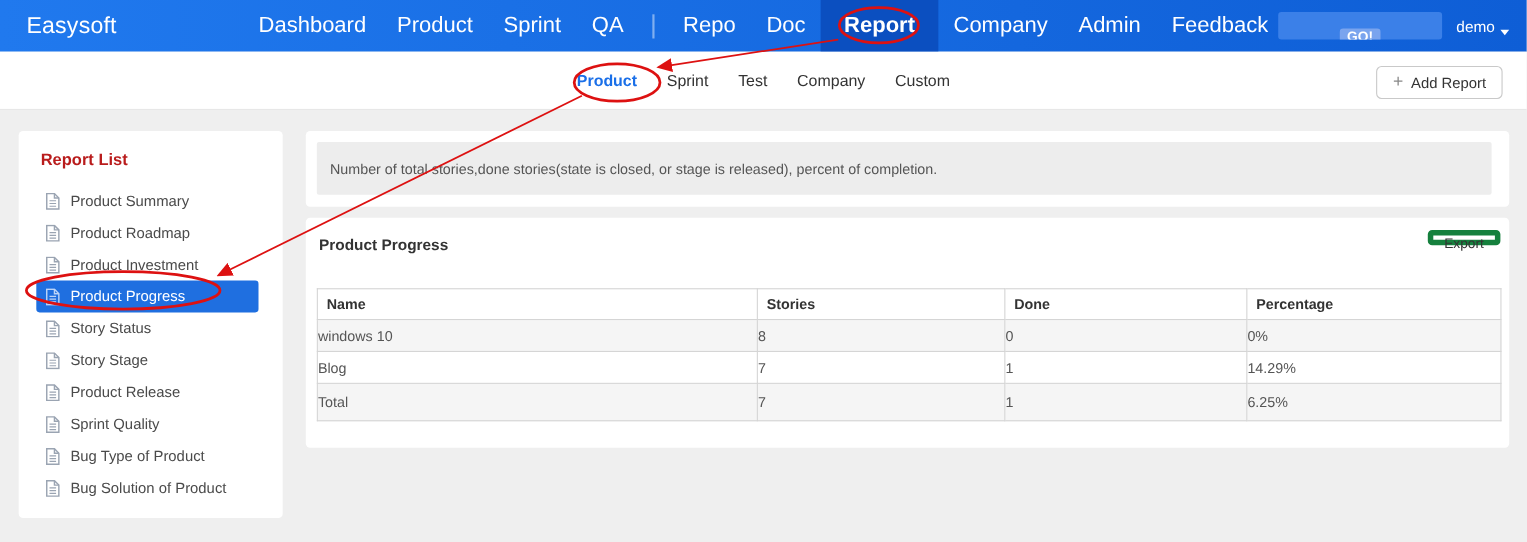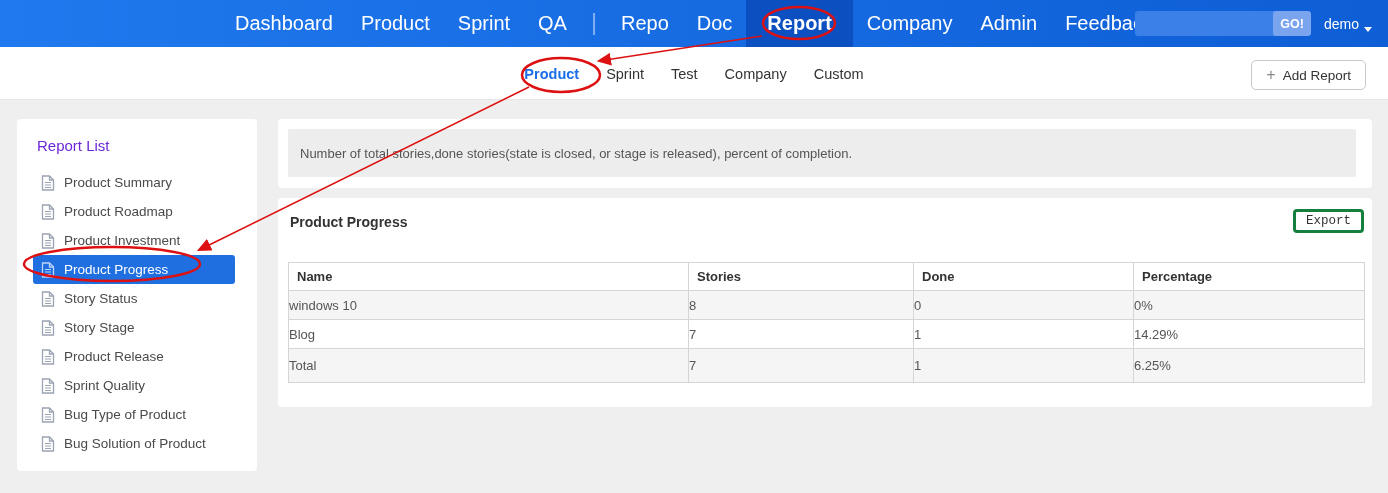--- a/index.html
+++ b/index.html
@@ -41,22 +41,22 @@
   .nav-item{
     display:flex;align-items:center;padding:0 14px;color:#fff;
     font-size:20px;cursor:pointer;white-space:nowrap;
   }
   .nav-item.active{background:var(--active_nav_bg);font-weight:bold;padding:0 21px;}
   .nav-divider{width:2px;height:22px;background:rgba(255,255,255,.45);align-self:center;margin:0 12px;}
   .nav-right{
     position:absolute;right:16px;top:0;height:47px;display:flex;align-items:center;gap:13px;
   }
   .searchbox{
-    width:176px;height:25px;background:var(--search_bg);border-radius:3px;
-    display:flex;align-items:center;overflow:hidden;
+    width:149px;height:25px;background:var(--search_bg);border-radius:3px;
+    display:flex;align-items:center;overflow:hidden;flex-direction:column;
   }
   .searchbox input{
     flex:1;min-width:0;background:transparent;border:none;outline:none;
     color:#fff;font-size:13px;padding:0 8px;font-family:"Liberation Sans",sans-serif;
   }
   .go-btn{
     height:25px;padding:0 7px;background:var(--go_bg);border:none;border-radius:3px;
     color:#fff;font-size:12.5px;font-weight:bold;cursor:pointer;
     font-family:"Liberation Sans",sans-serif;
   }
@@ -80,21 +80,21 @@
     display:flex;align-items:center;gap:7px;cursor:pointer;
     font-size:13.5px;color:#333;font-family:"Liberation Sans",sans-serif;
   }
   .plus-icon{color:#8a8a8a;font-size:16px;line-height:1;font-weight:400;}
 
   
   .sidebar{
     position:absolute;left:17px;top:119px;width:240px;height:352px;
     background:#fff;border-radius:4px;padding-top:18px;
   }
-  .sidebar-title{font-size:15px;font-weight:normal;color:#6d28d9;margin-left:20px;}
+  .sidebar-title{font-size:15px;font-weight:bold;color:#b91c1c;margin-left:20px;}
   .report-list{margin-top:14px;}
   .report-item{
     height:29px;display:flex;align-items:center;gap:9px;
     padding-left:24px;font-size:13.5px;color:#4a4a4a;cursor:pointer;white-space:nowrap;
   }
   .report-item .doc-icon{flex:0 0 auto;display:flex;}
   .report-item.selected{
     margin:0 22px 0 16px;padding-left:8px;border-radius:3px;
     background:var(--selected_item_bg);color:#fff;
   }
@@ -111,23 +111,23 @@
     font-size:13px;color:#555;
   }
   .table-panel{
     position:absolute;left:278px;top:198px;width:1094px;height:209px;
     background:#fff;border-radius:4px;
   }
   .table-panel-title{
     position:absolute;left:12px;top:16px;font-size:14px;font-weight:bold;color:#333;
   }
   .export-btn{
-    position:absolute;right:8px;top:11px;height:24px;padding:0 10px;
-    background:#fff;border:3px solid #15803d;border-radius:4px;
-    font-size:12.5px;color:#333;cursor:pointer;font-family:Liberation Mono, monospace;
+    position:absolute;right:8px;top:11px;height:14px;padding:0 10px;
+    background:#fff;border:5px solid #15803d;border-radius:4px;
+    font-size:12.5px;color:#333;cursor:pointer;font-family:Liberation Sans, sans-serif;
   }
   table.data{
     position:absolute;left:10px;top:64px;width:1076px;
     border-collapse:collapse;table-layout:fixed;
   }
   table.data th, table.data td{border:1px solid var(--panel_border);}
   table.data th{
     height:28px;text-align:left;padding:0 8px;font-size:13px;font-weight:bold;color:#333;background:#fff;
   }
   table.data td{height:29px;font-size:13px;color:#555;}
@@ -137,20 +137,21 @@
   
   .annotations{
     position:absolute;left:0;top:0;width:1388px;height:493px;
     pointer-events:none;z-index:50;
   }
 </style>
 </head>
 <body>
 
 <header class="topnav">
+  <div class="brand">Easysoft</div>
 
   <nav class="nav-items">
     <div class="nav-item">Dashboard</div>
     <div class="nav-item">Product</div>
     <div class="nav-item">Sprint</div>
     <div class="nav-item">QA</div>
     <div class="nav-divider"></div>
     <div class="nav-item">Repo</div>
     <div class="nav-item">Doc</div>
     <div class="nav-item active">Report</div>

